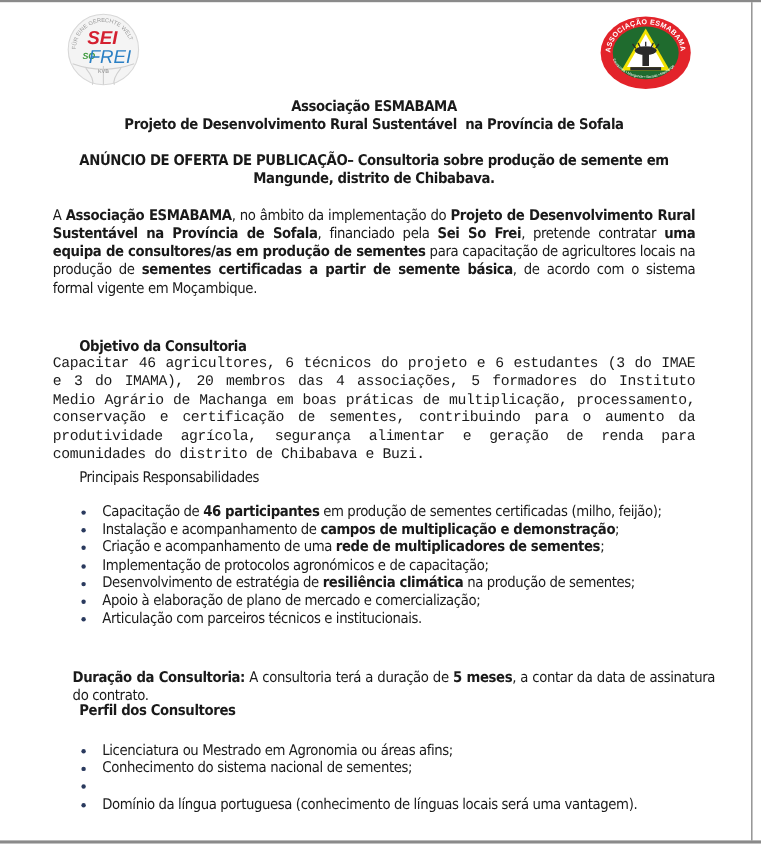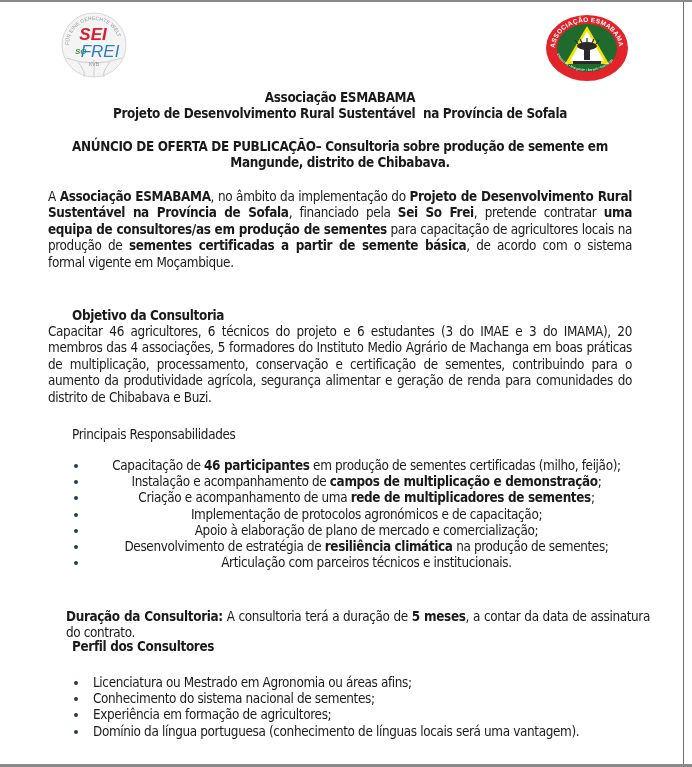--- a/index.html
+++ b/index.html
@@ -8,27 +8,27 @@
   .rightrule { position: absolute; right: 8px; top: 2px; bottom: 3px; width: 1px; background: #6d6d6d; }
   .page { position: absolute; left: 48px; top: 0; width: 584px; font-size: 13.4px; line-height: 16.4px; letter-spacing: -0.35px; }
   .logo-left { position: absolute; left: 60px; top: 10px; width: 68px; height: 70px; }
   .logo-right { position: absolute; left: 545px; top: 14px; width: 84px; height: 68px; }
   .center { text-align: center; font-weight: bold; }
   .t1 { position: absolute; left: 0; top: 90px; width: 584px; }
   .t2 { position: absolute; left: 0; top: 139px; width: 584px; }
   .block { position: absolute; left: 0; width: 584px; text-align: justify; margin-left: 24px; }
   .intro { top: 189px; }
   .obj-h { top: 308px; font-weight: bold; }
-  .obj-p { top: 324px; }
+  .obj-p { top: 324px; font-family: Liberation Mono, monospace; }
   .resp-h { top: 427px; font-weight: normal; }
   ul { margin: 0; padding: 0; list-style: none; }
   .list { position: absolute; left: 22px; width: 570px; }
   .list li { position: relative; padding-left: 23px; height: 16.2px; white-space: nowrap; }
   .list li .bullet { position: absolute; left: 4px; top: 6px; width: 4px; height: 4px; border-radius: 50%; background: #2a3a5e; }
-  .resp-list { top: 458px; text-align: center; }
+  .resp-list { top: 458px; }
   .dur { top: 591px; }
   .perfil-h { top: 639px; font-weight: bold; }
   .perfil-list { top: 675px; }
   b { font-weight: bold; }
 </style>
 </head>
 <body>
 
 <div class="frame"></div>
 <div class="rightrule"></div>
@@ -88,28 +88,28 @@
 
   <div class="block obj-h">Objetivo da Consultoria</div>
   <p class="block obj-p" style="margin:0">Capacitar 46 agricultores, 6 técnicos do projeto e 6 estudantes (3 do IMAE e 3 do IMAMA), 20 membros das 4 associações, 5 formadores do Instituto Medio Agrário de Machanga  em boas práticas de multiplicação, processamento, conservação e certificação de sementes, contribuindo para o aumento da produtividade agrícola, segurança alimentar e geração de renda para comunidades do distrito de Chibabava e Buzi.</p>
 
   <div class="block resp-h">Principais Responsabilidades</div>
   <ul class="list resp-list">
     <li><span class="bullet"></span><span>Capacitação de </span><b>46 participantes</b><span> em produção de sementes certificadas (milho, feijão);</span></li>
     <li><span class="bullet"></span><span>Instalação e acompanhamento de </span><b>campos de multiplicação e demonstração</b><span>;</span></li>
     <li><span class="bullet"></span><span>Criação e acompanhamento de uma </span><b>rede de multiplicadores de sementes</b><span>;</span></li>
     <li><span class="bullet"></span><span>Implementação de protocolos agronómicos e de capacitação;</span></li>
+    <li><span class="bullet"></span><span>Desenvolvimento de estratégia de </span><b>resiliência climática</b><span> na produção de sementes;</span></li>
     <li><span class="bullet"></span><span>Apoio à elaboração de plano de mercado e comercialização;</span></li>
-    <li><span class="bullet"></span><span>Desenvolvimento de estratégia de </span><b>resiliência climática</b><span> na produção de sementes;</span></li>
     <li><span class="bullet"></span><span>Articulação com parceiros técnicos e institucionais.</span></li>
   </ul>
 
   <p class="block dur" style="margin:18px"><b>Duração da Consultoria:</b><span> A consultoria terá a duração de </span><b>5 meses</b><span>, a contar da data de assinatura do contrato.</span></p>
 
   <div class="block perfil-h">Perfil dos Consultores</div>
   <ul class="list perfil-list">
     <li><span class="bullet"></span><span>Licenciatura ou Mestrado em Agronomia ou áreas afins;</span></li>
     <li><span class="bullet"></span><span>Conhecimento do sistema nacional de sementes;</span></li>
-    <li><span class="bullet"></span><span>Experiência em formação de agricultores;</span></li>
+    <li><span class="bullet"></span></li>
     <li><span class="bullet"></span><span>Domínio da língua portuguesa (conhecimento de línguas locais será uma vantagem).</span></li>
   </ul>
 
 </div>
 
 </body></html>

